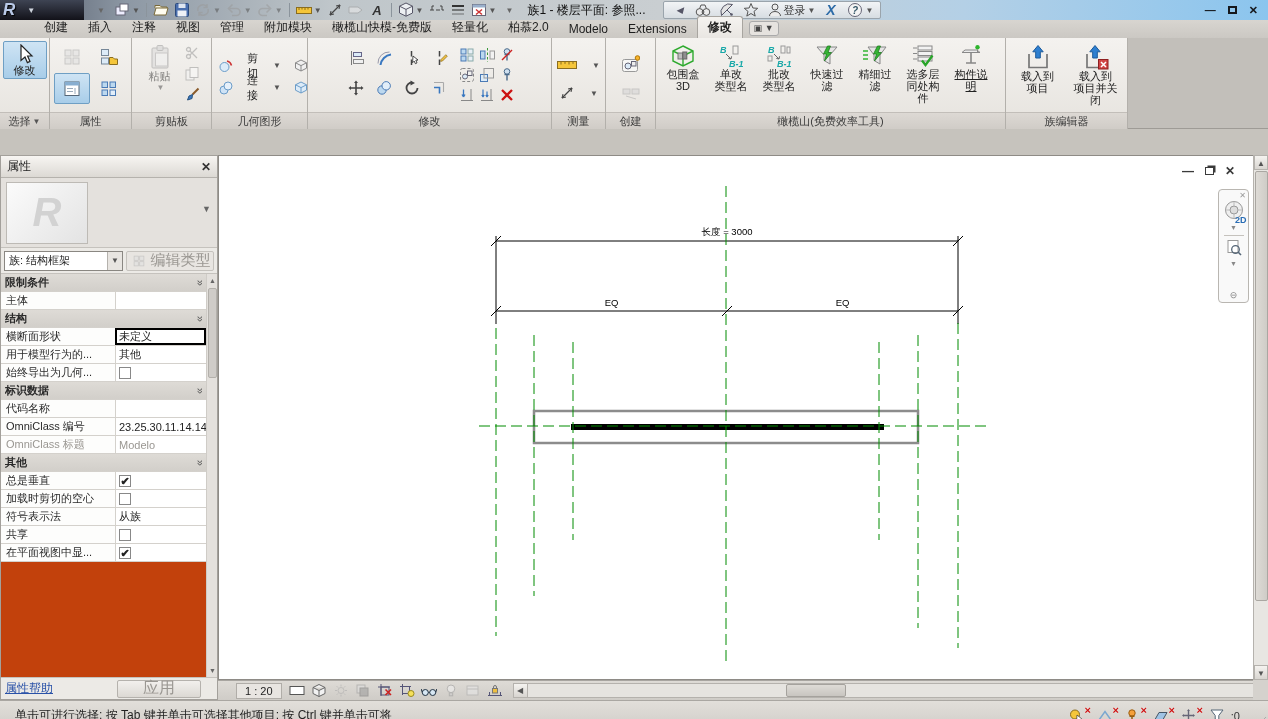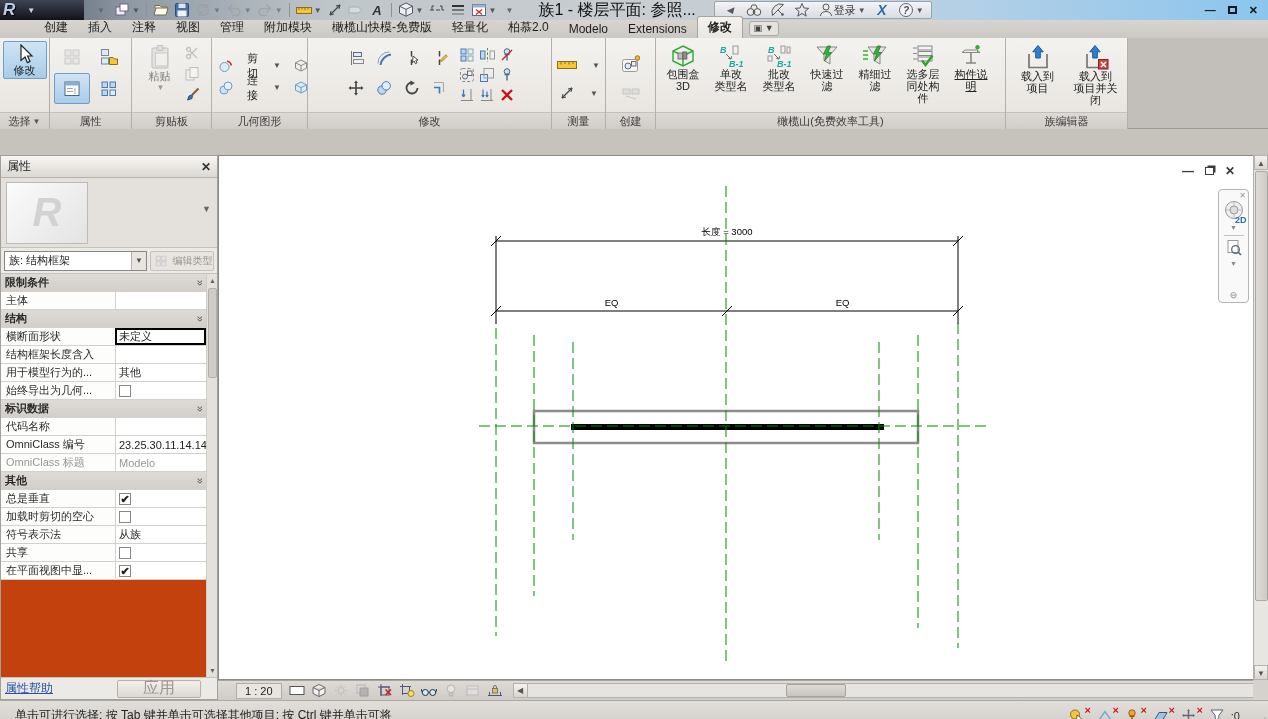--- a/index.html
+++ b/index.html
@@ -9,21 +9,21 @@
 i.ic svg{display:block}
 .dd{font-size:8px;color:#555;margin-left:2px}
 
 #titlebar{position:absolute;left:0;top:0;width:1268px;height:20px;display:flex;align-items:center;background:linear-gradient(90deg,#4a5262 0,#8d98a4 10%,#bfc6ca 26%,#c9ced1 52%,#b4d0e6 76%,#8bc5ee 100%)}
 #applogo{width:84px;height:20px;flex:0 0 84px;background:linear-gradient(#3e4453,#121219);display:flex;align-items:center;padding-left:3px;gap:10px}
 #applogo .rglyph{font-weight:bold;font-size:17px;font-style:italic;color:#b9c9e8;text-shadow:1px 1px 1px #000;line-height:18px}
 #applogo .dd{color:#cfd5de}
 #qat{display:flex;align-items:center;gap:3px;margin-left:8px}
 .qbtn{height:18px;min-width:18px;display:flex;align-items:center;justify-content:center;border-radius:2px;padding:0 1px}
 .qsep{width:1px;height:14px;background:#8b949c;margin:0 2px}
-#wintitle{margin-left:20px;font-size:16px;color:#111;white-space:nowrap}
+#wintitle{margin-left:9px;font-size:12px;color:#111;white-space:nowrap}
 #infocenter{display:flex;align-items:center;gap:6px;margin-left:18px;background:linear-gradient(#f2f4f6,#d7dde2);border:1px solid #9aa4ac;border-radius:2px;height:18px;padding:0 6px}
 #infocenter .lbl{font-size:11px;color:#333}
 #winbtns{margin-left:auto;display:flex;align-items:center;gap:12px;padding-right:10px;color:#16181c;font-weight:bold}
 #winbtns span{font-size:11px;line-height:11px}
 #winbtns .rest{display:inline-block;width:9px;height:8px;border:2px solid #16181c}
 
 #tabrow{position:absolute;left:0;top:20px;width:1268px;height:18px;background:linear-gradient(#d8d5d0,#cbc8c3);display:flex;align-items:flex-end;padding-left:34px}
 .rtab{padding:2px 10px 2px;font-size:12px;color:#1d1d1d;white-space:nowrap}
 .rtab.active{background:linear-gradient(#f5f3f0,#e9e6e2);border:1px solid #a8a5a0;border-bottom:none;border-radius:3px 3px 0 0;font-weight:bold}
 #ribtoggle{margin-left:6px;font-size:9px;color:#444;border:1px solid #aaa;border-radius:3px;padding:0 4px;background:#e6e3df;line-height:13px;margin-bottom:2px}
@@ -45,21 +45,21 @@
 #props{position:absolute;left:0;top:155px;width:218px;height:545px;background:#eceae6;border:1px solid #a3a09b;display:flex;flex-direction:column}
 #props-h{height:22px;background:linear-gradient(#f7f5f2,#dcd9d4);display:flex;align-items:center;padding:0 6px;border-bottom:1px solid #b5b2ad;font-size:12px}
 #props-h .x{margin-left:auto;font-weight:bold;color:#333;font-size:12px}
 #preview{height:70px;background:#e4e1dd;display:flex;align-items:center;position:relative;border-bottom:1px solid #c5c2bd}
 #preview .img{width:82px;height:62px;margin-left:5px;background:linear-gradient(135deg,#fbfbfb,#e3e3e3);border:1px solid #bdbab5;display:flex;align-items:center;justify-content:center}
 #preview .img span{font-size:40px;font-weight:bold;font-style:italic;color:#d2d2d2}
 #preview .pvdd{position:absolute;right:6px;top:26px;font-size:9px;color:#666}
 #typesel{height:26px;display:flex;align-items:center;padding:2px 3px;gap:3px;border-bottom:1px solid #c5c2bd}
 #famsel{flex:1;height:20px;background:#fff;border:1px solid #8a8782;display:flex;align-items:center;font-size:11px;padding-left:4px}
 #famsel .dd{margin-left:auto;border-left:1px solid #b5b2ad;height:100%;display:flex;align-items:center;padding:0 3px;background:#e8e5e1}
-#edittype{width:64px;height:20px;display:flex;align-items:center;justify-content:center;gap:3px;font-size:10px;color:#9a9792;border:1px solid #c5c2bd;border-radius:2px;background:#e8e5e1}
+#edittype{width:88px;height:20px;display:flex;align-items:center;justify-content:center;gap:3px;font-size:15px;color:#9a9792;border:1px solid #c5c2bd;border-radius:2px;background:#e8e5e1}
 #prop-rows{flex:1;overflow:hidden;background:#c2410c;position:relative;padding-right:11px}
 .prow{display:flex;height:18px;border-bottom:1px solid #d4d1cc;font-size:11px;align-items:stretch;background:#fdfdfc}
 .prow.section{background:linear-gradient(#dedbd6,#d2cfca);font-weight:bold;align-items:center;padding:0 4px;color:#222}
 .prow.section .chev{margin-left:auto;display:inline-block;transform:rotate(-90deg);color:#555;font-weight:normal}
 .plabel{width:114px;flex:0 0 114px;display:flex;align-items:center;padding-left:5px;overflow:hidden;white-space:nowrap;color:#2a2a2a}
 .prow.section .plabel{width:auto;flex:1;padding-left:0}
 .pcell{flex:1;border-left:1px solid #d4d1cc;display:flex;align-items:center;padding-left:3px;background:#fff}
 .pcell.foc{outline:2px solid #000;outline-offset:-2px}
 .pval{white-space:nowrap;overflow:hidden}
 .prow.muted .plabel,.prow.muted .pval{color:#9a9792}
@@ -805,26 +805,20 @@
           <span class="plabel">结构</span>
           <span class="chev">«</span>
         </div>
         <div class="prow text">
           <span class="plabel">横断面形状</span>
           <span class="pcell foc">
             <span class="pval">未定义</span>
           </span>
         </div>
         <div class="prow text">
-          <span class="plabel">结构框架长度含入</span>
-          <span class="pcell">
-            <span class="pval"></span>
-          </span>
-        </div>
-        <div class="prow text">
           <span class="plabel">用于模型行为的...</span>
           <span class="pcell">
             <span class="pval">其他</span>
           </span>
         </div>
         <div class="prow check">
           <span class="plabel">始终导出为几何...</span>
           <span class="pcell">
             <span class="cb"></span>
           </span>

